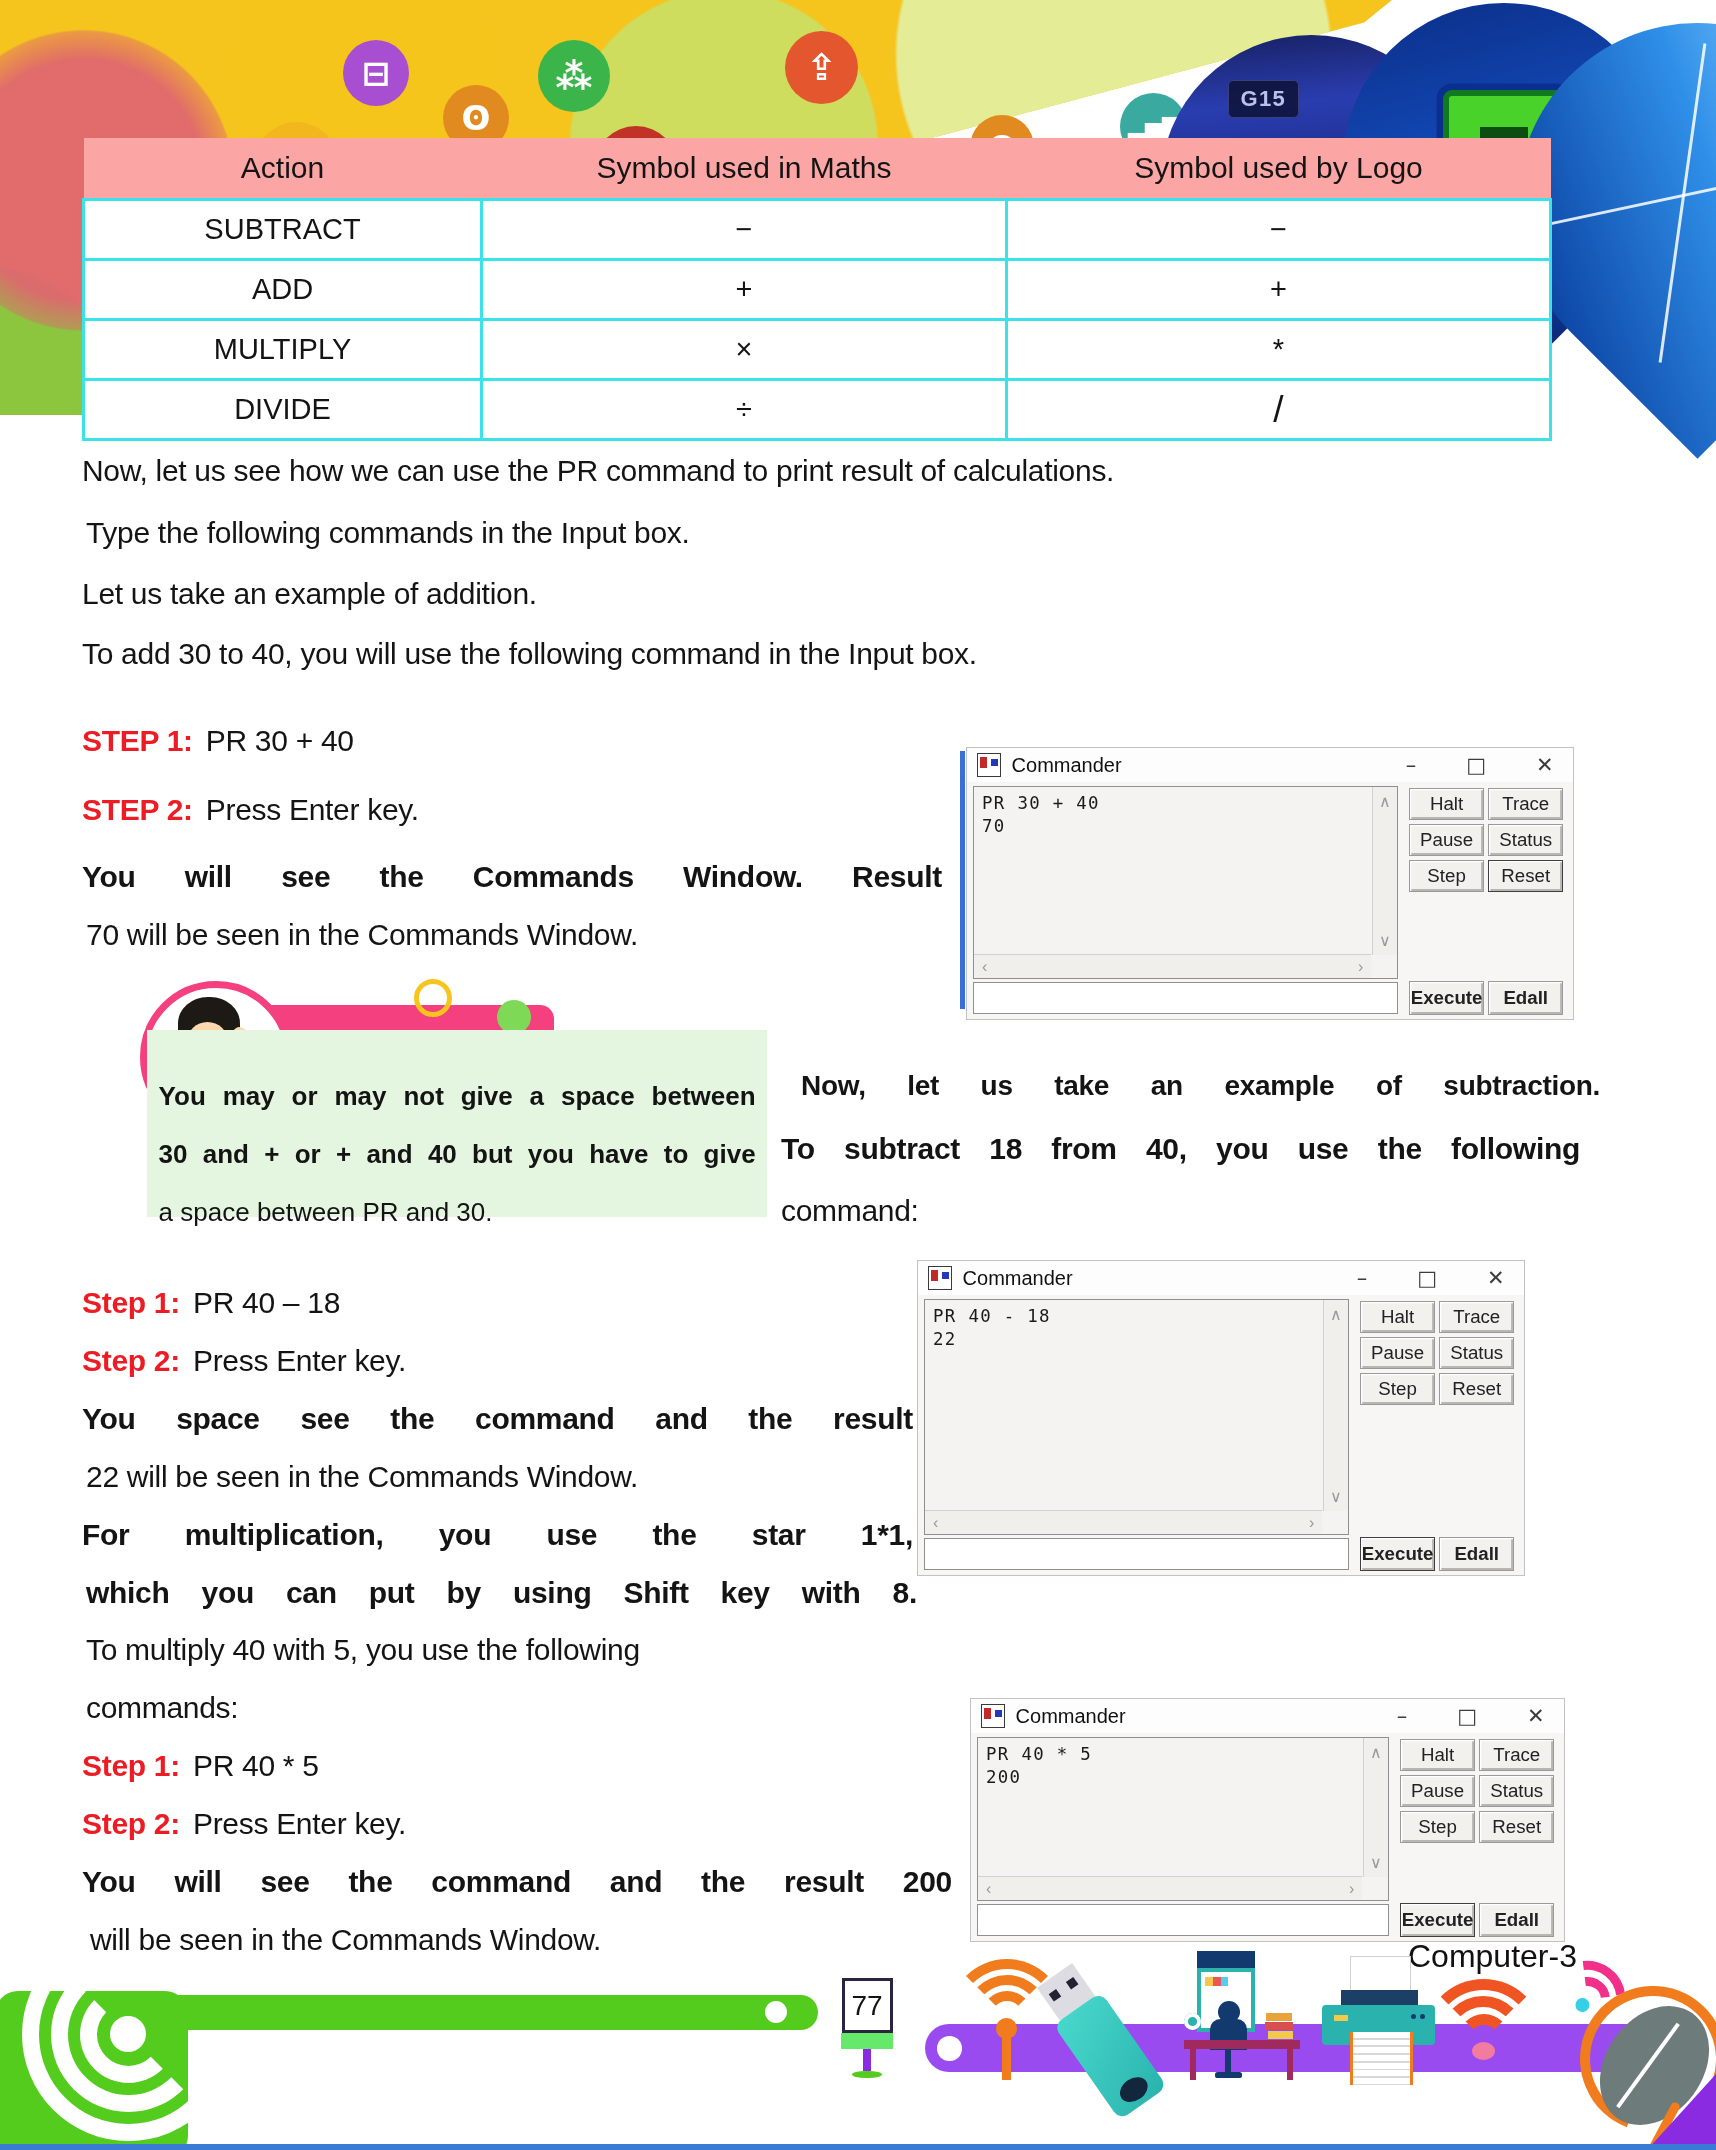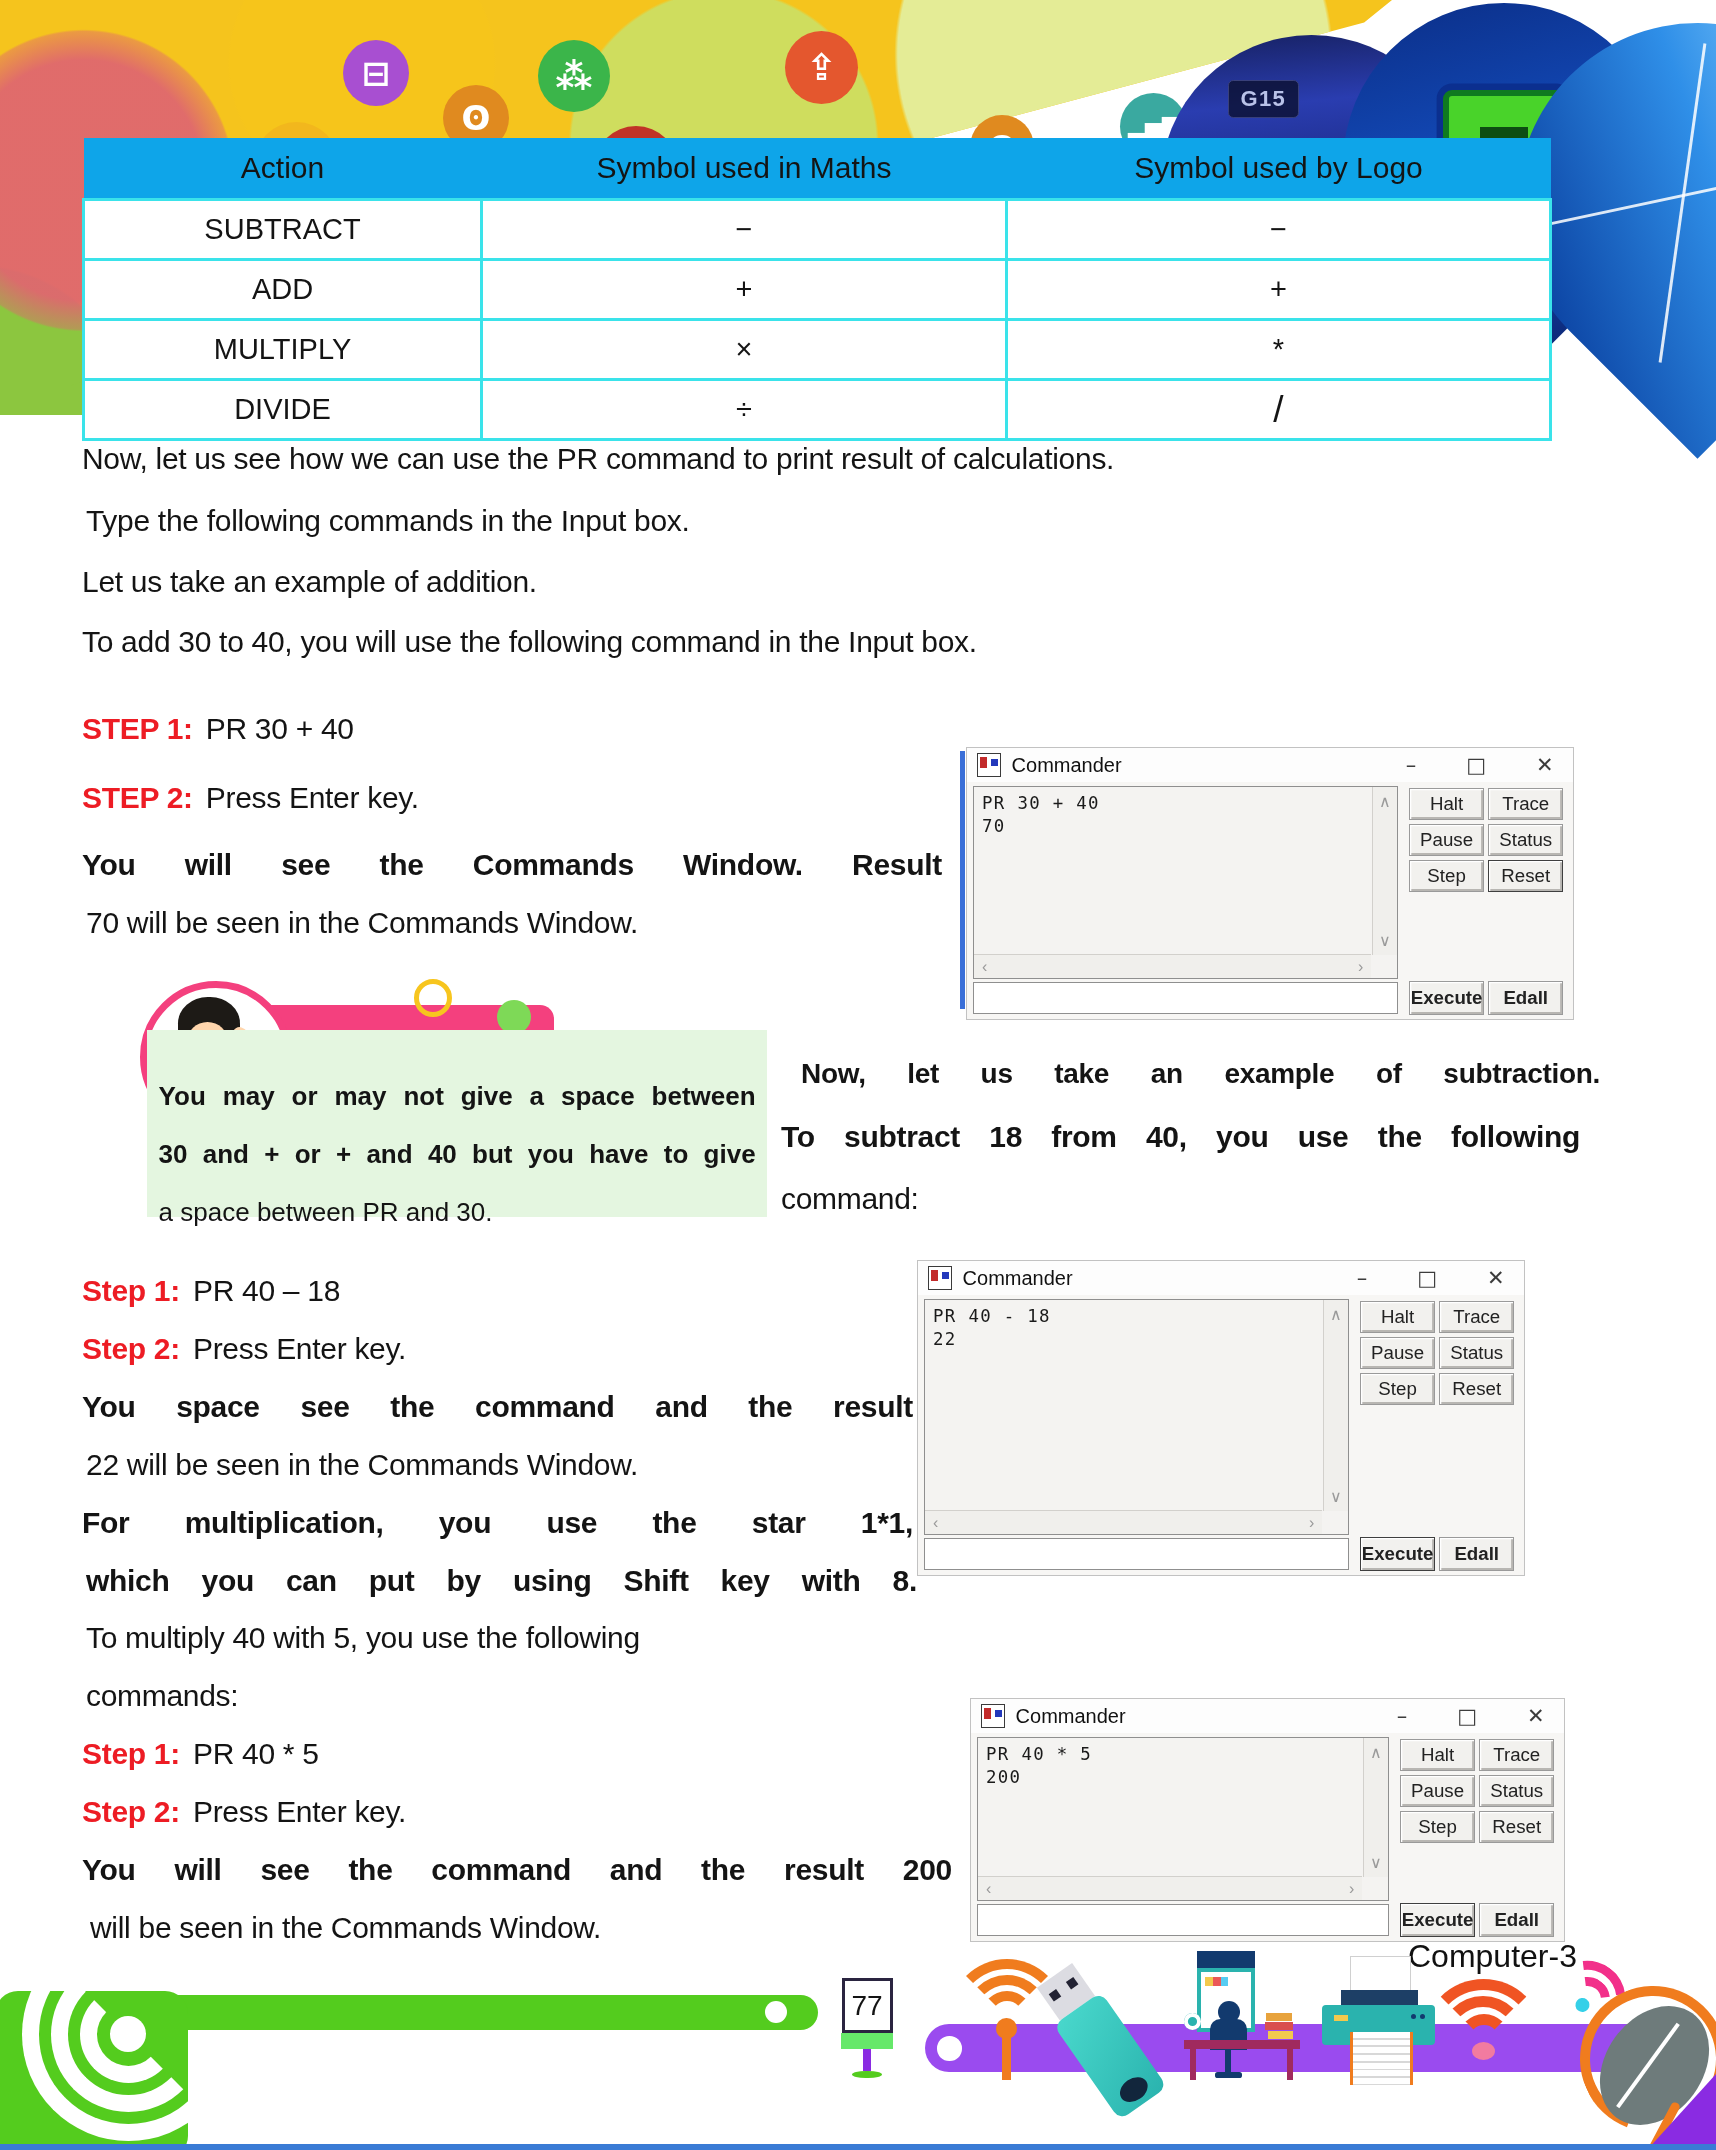--- a/index.html
+++ b/index.html
@@ -27,24 +27,24 @@
   .kb-key{position:absolute;color:#b9c2e8;font-size:22px;font-weight:bold;letter-spacing:1.3px;
     background:rgba(10,14,40,.75);padding:5.2px 11.6px;border:1.3px solid #39407a;border-radius:5.2px;}
   .chip{position:absolute;left:50%;top:46%;width:110px;height:110px;transform:translate(-50%,-50%);
     background:#49d32a;border:6.4px solid #0f7a20;border-radius:9px;box-shadow:0 0 0 6.4px #0b2f8f;}
   .chip::after{content:"";position:absolute;left:50%;top:50%;width:48px;height:48px;transform:translate(-50%,-50%);
     background:#0d4d12;}
   .winline{position:absolute;background:rgba(255,255,255,.85);}
   
   table.sym{position:absolute;left:82px;top:138px;width:1467px;border-collapse:collapse;table-layout:fixed;}
   table.sym td{border:3.2px solid #3ae3ea;text-align:center;font-size:29px;height:55px;background:#fff;}
-  table.sym tr.hd td{background:#0ea5e9;border:none;font-size:30px;height:58px;}
+  table.sym tr.hd td{background:#fca5a5;border:none;font-size:30px;height:58px;}
   .symbig{font-size:32px;}
   
-  .tl{position:absolute;font-size:30px;line-height:39px;letter-spacing:-0.3px;text-align:left;}
+  .tl{position:absolute;font-size:30px;line-height:39px;letter-spacing:-0.3px;text-align:left;margin-top:12px;}
   .just{text-align:justify;text-align-last:justify;font-weight:bold;}
   .red{color:#ed1c24;font-weight:bold;margin-right:13px;}
   
   .cmd{position:absolute;background:#f7f6f4;border:0.6px solid #c2c2c2;display:grid;
        grid-template-columns:1fr 175px;grid-template-rows:34px 1fr 40px;}
   .cmd-title{grid-column:1/3;display:flex;align-items:center;background:#fdfdfd;padding:0 10.3px;gap:10.3px;}
   .cmd-appicon{width:22px;height:22px;border:1.9px solid #3a3a3a;background:#fff;position:relative;flex:none;}
   .cmd-appicon::before{content:"";position:absolute;left:1.9px;top:2.6px;width:6.4px;height:11.6px;background:#c22a2a;}
   .cmd-appicon::after{content:"";position:absolute;right:1.9px;top:4.5px;width:7.7px;height:7.7px;background:#2338bb;}
   .cmd-title-text{font-size:20px;color:#111;flex:1;}

